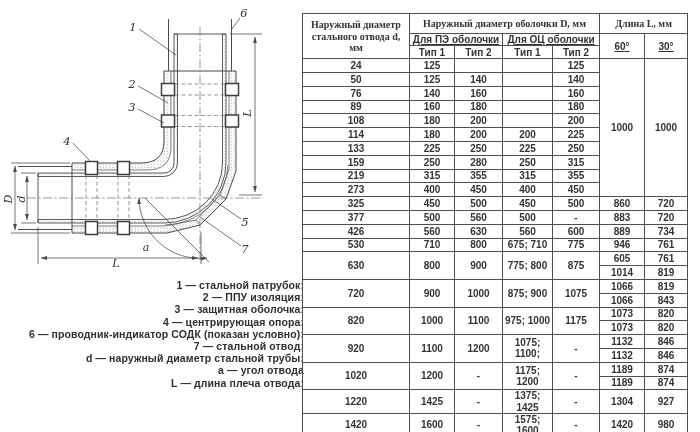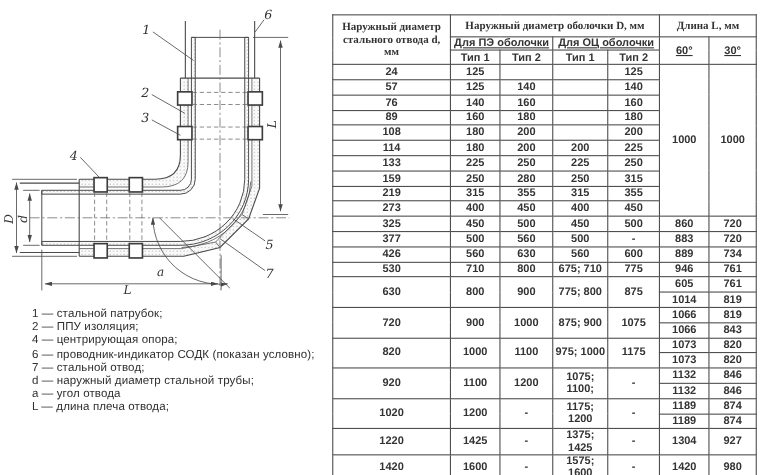--- a/index.html
+++ b/index.html
@@ -1,20 +1,20 @@
 <!DOCTYPE html>
 <html><head>
 <meta charset="utf-8">
 <style>
   html,body{margin:0;padding:0;background:#fff;}
   .page{position:relative;width:700px;height:432px;background:#fff;overflow:hidden;
         font-family:"Liberation Sans",sans-serif;color:#333;}
   .drawing{position:absolute;left:0;top:0;width:300px;height:278px;}
-  .legend{position:absolute;left:29px;top:279px;font-size:10.5px;font-weight:400;
-          line-height:12.2px;color:#2f2f2f;letter-spacing:.1px;}
+  .legend{position:absolute;left:29px;top:279px;font-size:10.5px;font-weight:700;
+          line-height:12.2px;color:#2f2f2f;letter-spacing:.1px;text-align:right;}
   table.dims{position:absolute;left:302px;top:13px;width:385px;border-collapse:collapse;
              table-layout:fixed;font-size:10px;color:#333;}
   table.dims th,table.dims td{border:1px solid #4f4f4f;text-align:center;vertical-align:middle;
              padding:0 1px;line-height:1.12;white-space:pre-line;overflow:hidden;}
   table.dims th{font-weight:700;}
   table.dims td{font-weight:600;}
   tr.h1{height:20px;font-family:Liberation Serif, serif;} tr.h2{height:12px;text-decoration:underline;} tr.h3{height:13px;}
   table.dims tbody tr{height:13.8px;}
   svg text{font-family:"DejaVu Serif",serif;font-style:italic;fill:#333;}
   .co{font-size:11.5px;} .dl{font-size:11px;}
@@ -118,20 +118,21 @@
       <text class="co" x="67" y="145">4</text>
       <text class="co" x="245" y="226">5</text>
       <text class="co" x="244" y="17">6</text>
       <text class="co" x="245" y="253">7</text>
     </g>
   </svg>
 
   <div class="legend" id="legend">
       <div>1 — стальной патрубок;</div>
       <div>2 — ППУ изоляция;</div>
+      <div>3 — защитная оболочка;</div>
       <div>4 — центрирующая опора;</div>
       <div>6 — проводник-индикатор СОДК (показан условно);</div>
       <div>7 — стальной отвод;</div>
       <div>d — наружный диаметр стальной трубы;</div>
       <div>a — угол отвода</div>
       <div>L — длина плеча отвода;</div>
     </div>
 
   <table class="dims">
     <colgroup>
@@ -166,21 +167,21 @@
         <tr>
           <td>24</td>
           <td>125</td>
           <td></td>
           <td></td>
           <td>125</td>
           <td rowspan="10">1000</td>
           <td rowspan="10">1000</td>
         </tr>
         <tr>
-          <td>57</td>
+          <td>50</td>
           <td>125</td>
           <td>140</td>
           <td></td>
           <td>140</td>
         </tr>
         <tr>
           <td>76</td>
           <td>140</td>
           <td>160</td>
           <td></td>

